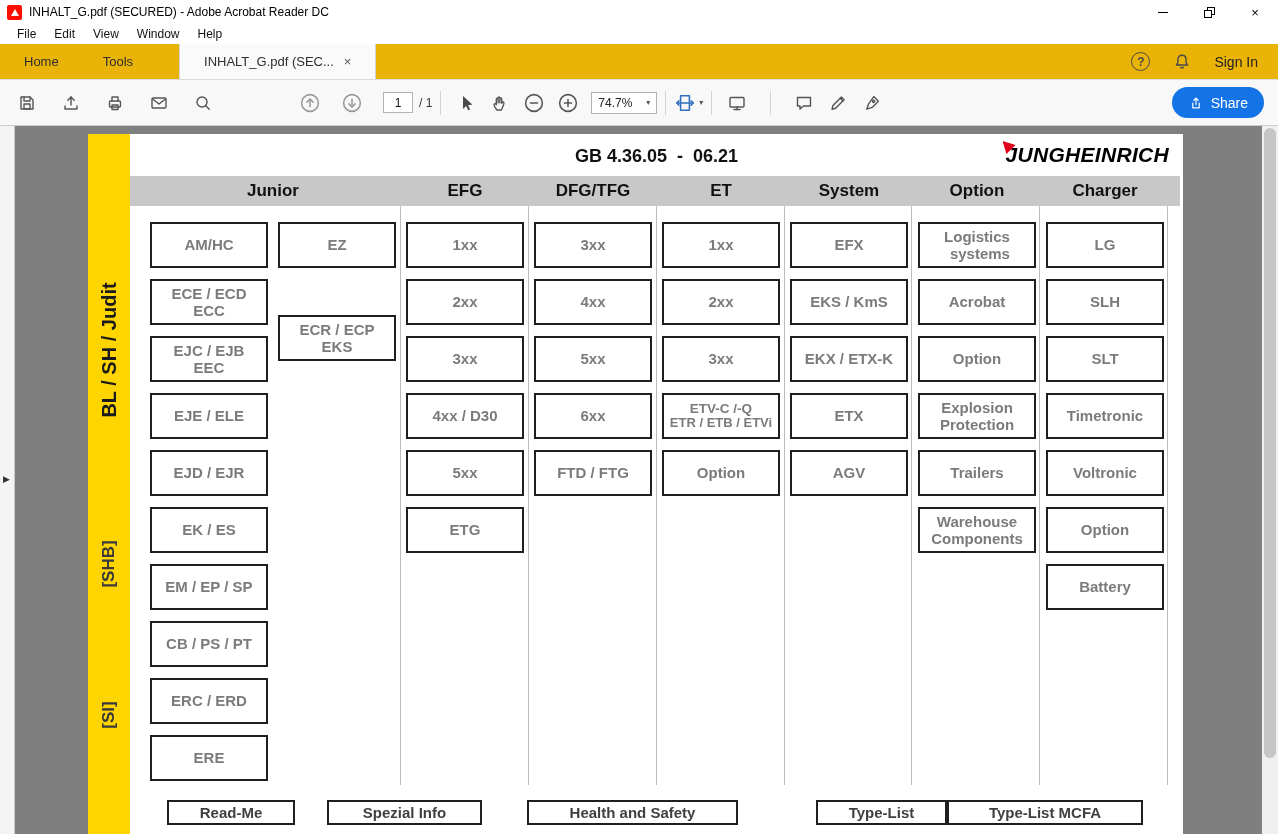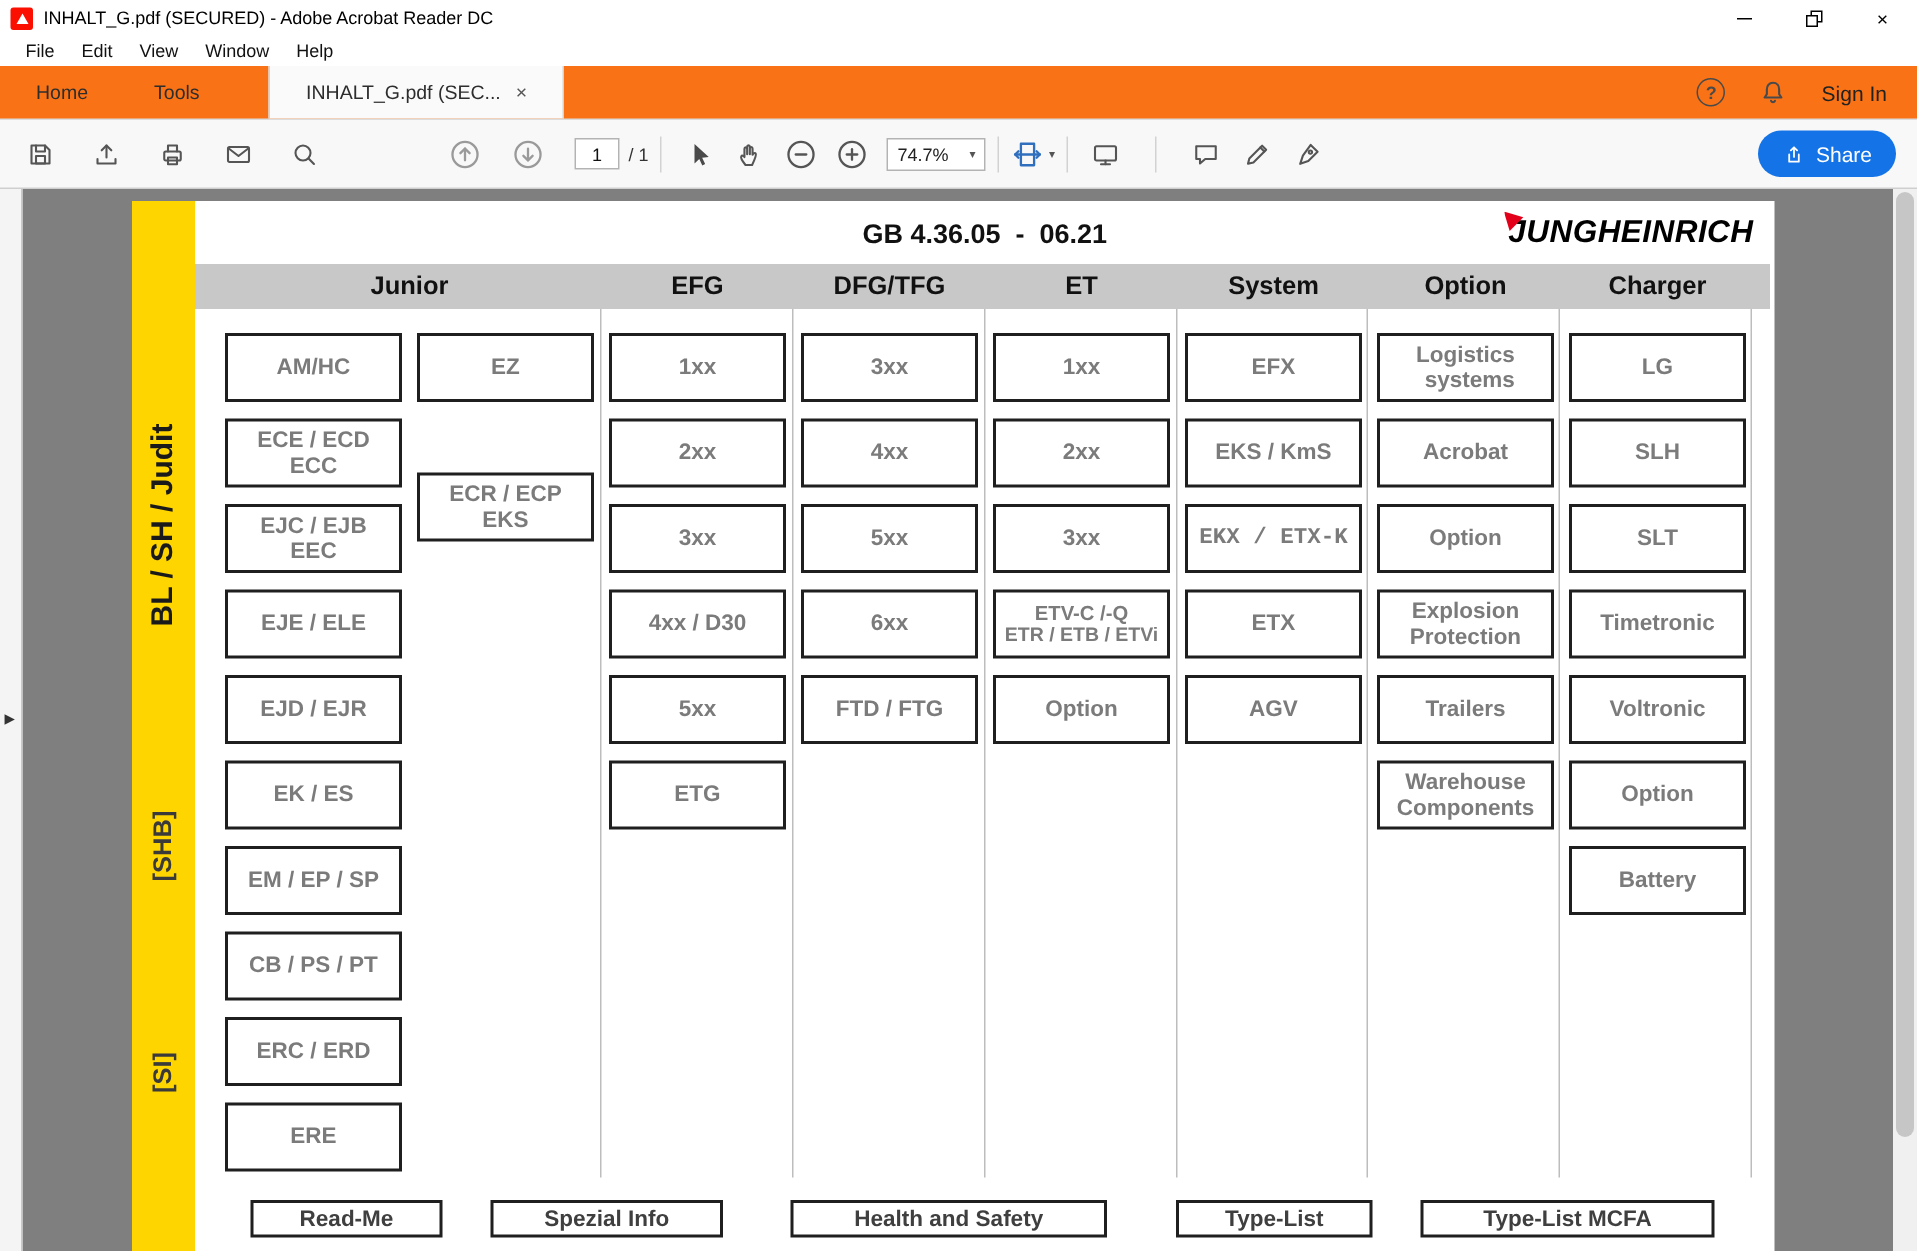--- a/index.html
+++ b/index.html
@@ -14,21 +14,21 @@
   .min-glyph { width:10px; height:1px; background:#000; }
   .restore-glyph { position:relative; width:11px; height:11px; }
   .restore-glyph .ra { position:absolute; right:0; top:0; width:8px; height:8px; border:1px solid #000; }
   .restore-glyph .rb { position:absolute; left:0; bottom:0; width:8px; height:8px; border:1px solid #000; background:#fff; }
 
   
   .menubar { height:20px; background:#fff; display:flex; align-items:center; font-size:12px; color:#111; padding-left:8px; }
   .menu-item { padding:0 9px; height:100%; display:flex; align-items:center; }
 
   
-  .tabbar { height:36px; background:#f97316; border-bottom:1px solid #dcdcdc; display:flex; align-items:stretch; font-size:13px; color:#2d2d2d; }
+  .tabbar { height:36px; background:#eab308; border-bottom:1px solid #dcdcdc; display:flex; align-items:stretch; font-size:13px; color:#2d2d2d; }
   .tab { display:flex; align-items:center; padding:0 24px; }
   .tab.tools { padding:0 20px; }
   .doc-tab { display:flex; align-items:center; gap:10px; padding:0 24px; background:#fafafa; border-left:1px solid #d4d4d4; border-right:1px solid #d4d4d4; margin-left:26px; max-width:200px; }
   .doc-tab .close-x { font-size:13px; color:#555; }
   .tabbar-right { margin-left:auto; display:flex; align-items:center; gap:22px; padding-right:20px; }
   .help-circle { width:19px; height:19px; border:1.5px solid #4a4a4a; border-radius:50%; display:flex; align-items:center; justify-content:center; font-size:12px; font-weight:bold; color:#4a4a4a; }
   .signin { font-size:14px; color:#222; }
 
   
   .toolbar { position:relative; height:46px; background:#f8f8f8; border-bottom:1px solid #cfcfcf; }
@@ -390,21 +390,21 @@
         </div>
         <div class="model-btn" style="grid-area: 5 / 5;">
           <span class="l1">Option</span>
         </div>
         <div class="model-btn" style="grid-area: 1 / 6;">
           <span class="l1">EFX</span>
         </div>
         <div class="model-btn" style="grid-area: 2 / 6;">
           <span class="l1">EKS / KmS</span>
         </div>
-        <div class="model-btn" style="grid-area: 3 / 6; font-family: Liberation Mono, monospace;">
+        <div class="model-btn" style="grid-area: 3 / 6;">
           <span class="l1">EKX / ETX-K</span>
         </div>
         <div class="model-btn" style="grid-area: 4 / 6;">
           <span class="l1">ETX</span>
         </div>
         <div class="model-btn" style="grid-area: 5 / 6;">
           <span class="l1">AGV</span>
         </div>
         <div class="model-btn" style="grid-area: 1 / 7; text-align: right;">
           <span class="l1">Logistics
@@ -447,17 +447,17 @@
         </div>
         <div class="model-btn" style="grid-area: 7 / 8;">
           <span class="l1">Battery</span>
         </div>
       </div>
 
     <div class="pfooter">
         <div class="footer-btn" style="left: 79px; width: 128px;">Read-Me</div>
         <div class="footer-btn" style="left: 239px; width: 155px;">Spezial Info</div>
         <div class="footer-btn" style="left: 439px; width: 211px;">Health and Safety</div>
-        <div class="footer-btn" style="left: 696px; width: 131px;">Type-List</div>
+        <div class="footer-btn" style="left: 728px; width: 131px;">Type-List</div>
         <div class="footer-btn" style="left: 859px; width: 196px;">Type-List MCFA</div>
       </div>
   </div>
 </div>
 
 </body></html>

